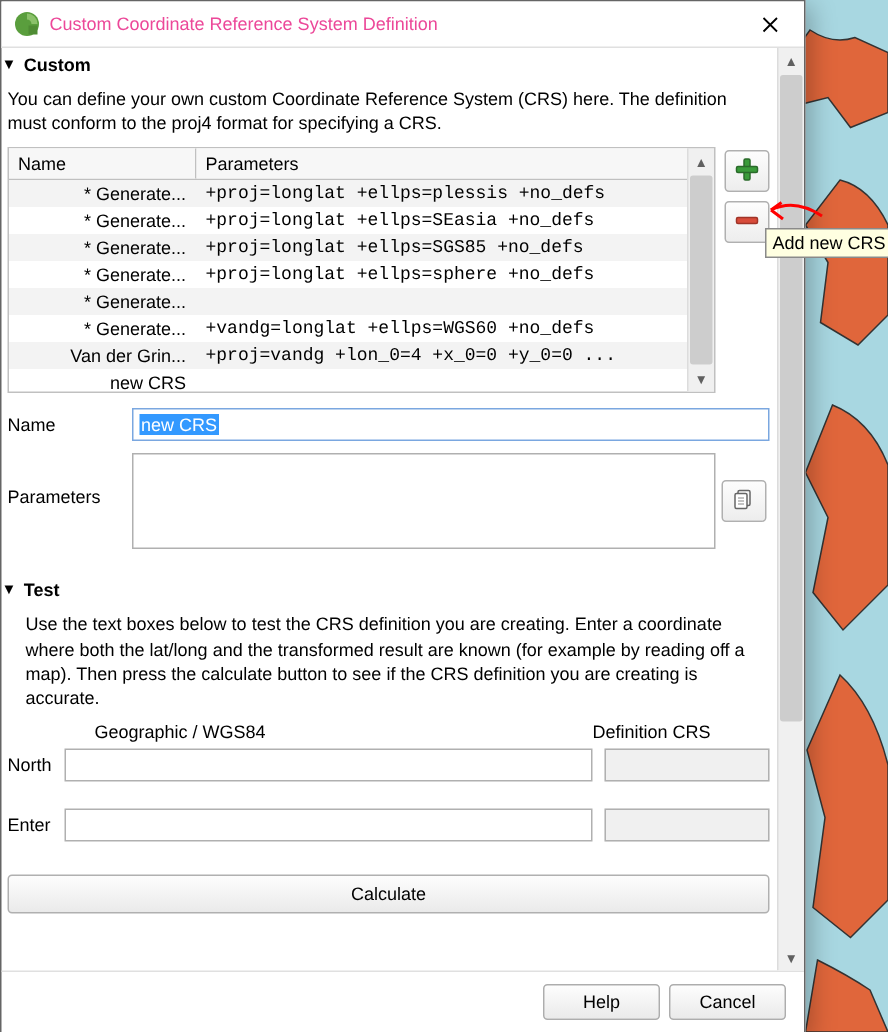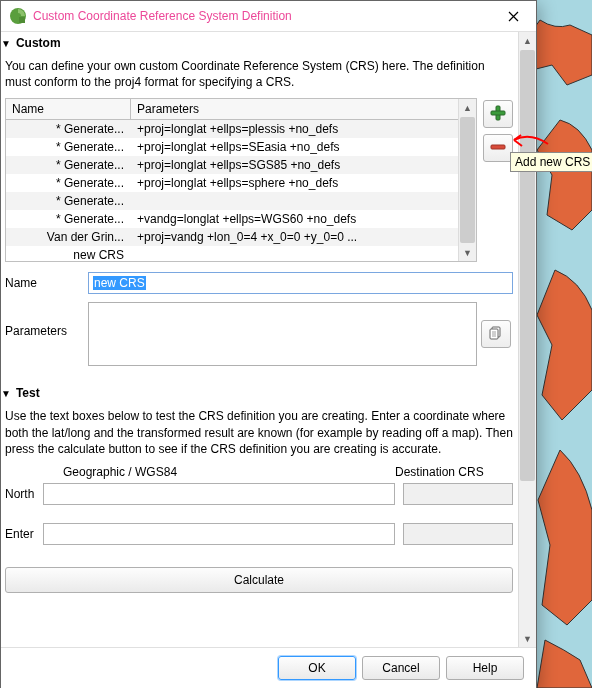--- a/index.html
+++ b/index.html
@@ -110,21 +110,21 @@
   .trow.alt { background: #f3f3f3; }
   .trow.sel { background: transparent; }
   .trow .tcell {
     padding: 0 6px;
     white-space: nowrap;
     overflow: hidden;
     text-overflow: ellipsis;
     border-right: 1px solid transparent;
   }
   .trow .tcell.name { width: 112px; text-align: right; }
-  .trow .tcell.params { flex: 1; }
+  .trow .tcell.params { flex: 1; font-family: Liberation Mono, monospace; }
   .table-scroll {
     width: 17px;
     background: #f0f0f0;
     border-left: 1px solid #dcdcdc;
     display: flex; flex-direction: column;
   }
   .table-scroll .arrow { height: 17px; display:flex;align-items:center;justify-content:center;color:#606060;font-size:9px; }
   .table-scroll .thumb { flex:1; margin:1px; background:#cdcdcd; border-radius:2px; }
   .side-buttons {
     display: flex; flex-direction: column; gap: 6px;
@@ -415,47 +415,46 @@
         </div>
       </div>
       <div style="width:28px"></div>
     </div>
 
     <div class="section-header" style="margin-top:18px;">
       <span class="tri">▼</span>
       <span>Test</span>
     </div>
     <div class="test-body">
-      <div class="help-text" style="margin:6px 0 4px 0;">Use the text boxes below to test the CRS definition you are creating. Enter a coordinate where both the lat/long and the transformed result are known (for example by reading off a map). Then press the calculate button to see if the CRS definition you are creating is accurate.</div>
+      <div class="help-text" style="margin:6px 0 4px 12px;">Use the text boxes below to test the CRS definition you are creating. Enter a coordinate where both the lat/long and the transformed result are known (for example by reading off a map). Then press the calculate button to see if the CRS definition you are creating is accurate.</div>
       <div class="test-coords">
         <div class="coord-header">
           <div class="c1">Geographic / WGS84</div>
-          <div class="c2">Destination CRS</div>
+          <div class="c2">Definition CRS</div>
         </div>
         <div class="coord-row">
           <div class="lbl">North</div>
           <input class="src-input" style="">
           <div class="dst-box"></div>
         </div>
         <div class="coord-row">
           <div class="lbl">Enter</div>
           <input class="src-input" style="">
           <div class="dst-box"></div>
         </div>
         <button class="calc-btn">Calculate</button>
       </div>
     </div>
 
     </div>
   </div>
 
   <div class="footer">
-    <button class="primary">OK</button>
+    <button>Help</button>
     <button>Cancel</button>
-    <button>Help</button>
   </div>
 </div>
 
 <svg class="red-arrow" style="top:126px;left:510px;" width="40" height="28">
   <path d="M38 18 Q20 6 4 14" stroke="#ff0000" stroke-width="2" fill="none"></path>
   <path d="M4 14 L11 9 M4 14 L12 20" stroke="#ff0000" stroke-width="2" fill="none"></path>
 </svg>
 
 <div class="tooltip" style="top:152px;left:510px;">Add new CRS</div>
 

